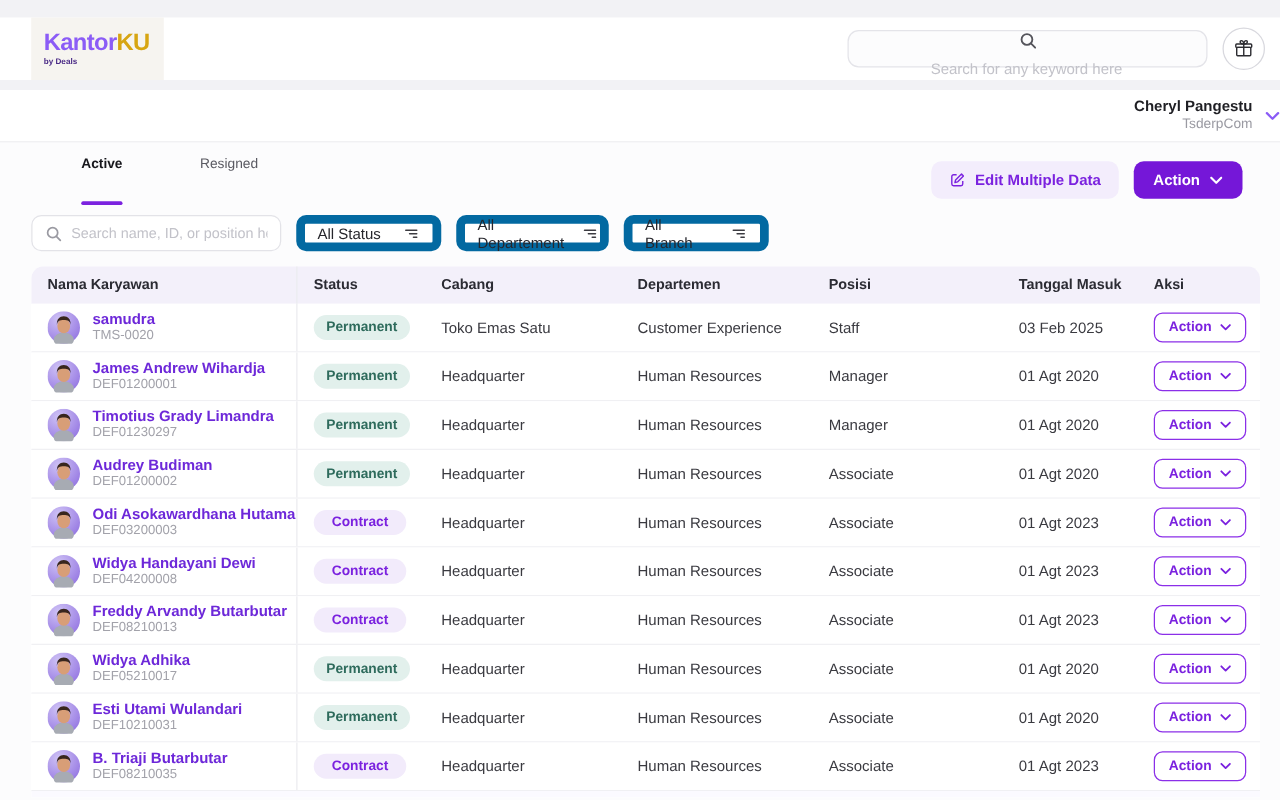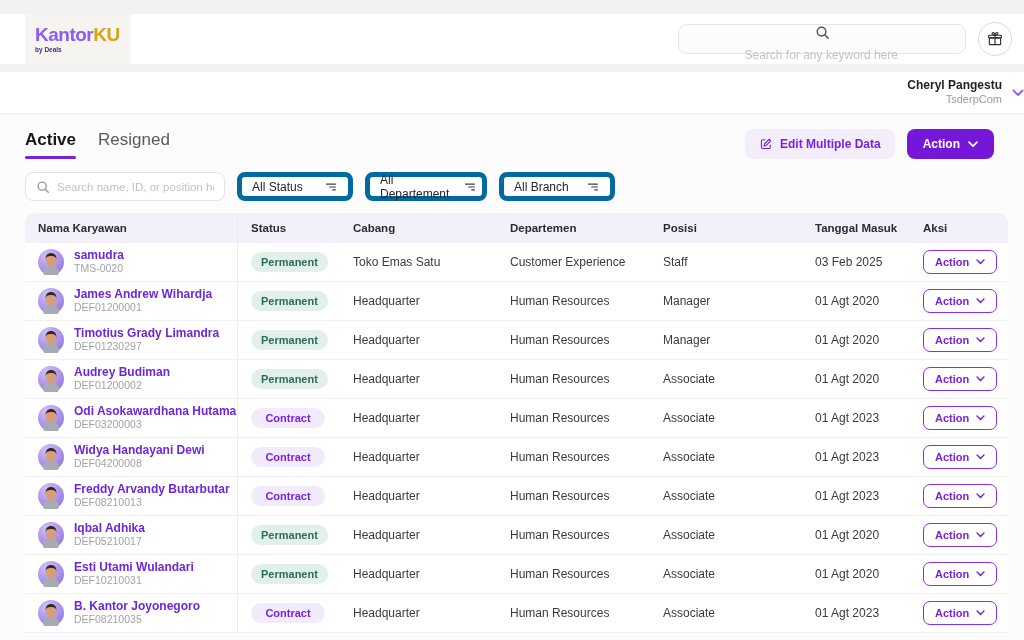--- a/index.html
+++ b/index.html
@@ -23,33 +23,33 @@
   .bar-gap { height:8px; }
   .profilebar { height:42px; background:#ffffff; display:flex; align-items:center; justify-content:flex-end; border-bottom:1px solid #ededf0; }
   .profile-text { text-align:right; margin-right:10px; }
   .profile-name { font-size:12px; font-weight:bold; color:#1f1f24; line-height:1.25; }
   .profile-company { font-size:11px; color:#9a9aa2; line-height:1.25; }
 
   
   .main { background:#fcfcfd; height:526px; padding-top:13px; }
   .tabs-row { display:flex; align-items:center; justify-content:space-between; padding:0 30px 0 25px; height:34px; }
   .tabs { display:flex; gap:22px; }
-  .tab { font-size:17px; color:#5a5a62; padding-bottom:9px; cursor:pointer; position:relative; }
+  .tab { font-size:11px; color:#5a5a62; padding-bottom:27px; cursor:pointer; position:relative;margin-left:40px; }
   .tab.active { color:#17171c; font-weight:bold; }
   .tab.active::after { content:""; position:absolute; left:0; right:0; bottom:0; height:3px; border-radius:2px; background:#7b22df; }
   .tabs-actions { display:flex; gap:12px; align-items:center; }
   .btn-edit-multiple { display:flex; align-items:center; gap:7px; background:#f3edfc; color:#7b22df; font-size:12px; font-weight:bold; border:none; border-radius:8px; height:30px; padding:0 14px; cursor:pointer; font-family:"Liberation Sans", sans-serif; }
   .btn-action-primary { display:flex; align-items:center; gap:8px; background:#7517d8; color:#ffffff; font-size:12px; font-weight:bold; border:none; border-radius:8px; height:30px; padding:0 16px; cursor:pointer; font-family:"Liberation Sans", sans-serif; }
 
   
   .filters-row { display:flex; gap:12px; align-items:center; padding:11px 25px 12px 25px; }
   .filter-search { width:200px; height:29px; border:1px solid #e3e3e8; background:#fff; border-radius:8px; display:flex; align-items:center; gap:7px; padding:0 10px; }
   .filter-search input { border:none; outline:none; flex:1; font-size:11.5px; color:#333; background:transparent; font-family:"Liberation Sans", sans-serif; }
   .filter-search input::placeholder { color:#c2c2c9; }
-  .filter-dd { height:29px; border:5px solid #0369a1; background:#fff; border-radius:8px; display:flex; align-items:center; justify-content:space-between; padding:0 10px; font-size:12px; color:#26262c; cursor:pointer; font-family:"Liberation Sans", sans-serif;gap:14px; }
+  .filter-dd { height:29px; border:7px solid #0369a1; background:#fff; border-radius:8px; display:flex; align-items:center; justify-content:space-between; padding:0 10px; font-size:12px; color:#26262c; cursor:pointer; font-family:"Liberation Sans", sans-serif;gap:14px; }
   .dd-status { width:116px; } .dd-branch { width:116px; } .dd-dept { width:122px; }
 
   
   .table-wrap { margin:0 16px 0 25px; background:#fff; border-radius:10px 10px 0 0; overflow:hidden; }
   .trow { display:grid; grid-template-columns:213px 102px 157px 153px 152px 108px 1fr; align-items:center; }
   .thead { background:#f3f0fa; height:30px; }
   .thead .tcell { font-size:11.5px; font-weight:bold; color:#2b2b33; white-space:nowrap; }
   .tcell { padding:0 13px; overflow:visible; }
   .tcell.c1 { height:100%; display:flex; align-items:center; gap:10px; border-right:1px solid #ececf0; }
   .tbody-row { height:39px; border-bottom:1px solid #f0f0f3; background:#fff; }
@@ -426,21 +426,21 @@
     <div class="tcell c1">
       <span class="avatar">
         <svg width="26" height="26" viewBox="0 0 32 32">
           <circle cx="16" cy="16" r="16" fill="url(#avbg)"></circle>
           <ellipse cx="16" cy="28" rx="10" ry="7" fill="#a7abb3"></ellipse>
           <ellipse cx="16" cy="14.5" rx="6.3" ry="7.2" fill="#d89e77"></ellipse>
           <path d="M9.3 13.5 C8.8 7.5 12 4.8 16 4.8 C20 4.8 23.2 7.5 22.7 13.5 C22.5 9.8 19.8 8.6 16 8.6 C12.2 8.6 9.5 9.8 9.3 13.5 Z" fill="#38261e"></path>
         </svg>
       </span>
       <span>
-        <div class="emp-name">Iqbal Adhika</div>
+        <div class="emp-name">Widya Adhika</div>
         <div class="emp-id">DEF05210017</div>
       </span>
     </div>
     <div class="tcell"><span class="badge badge-permanent">Permanent</span></div>
     <div class="tcell cell-text">Headquarter</div>
     <div class="tcell cell-text">Human Resources</div>
     <div class="tcell cell-text">Associate</div>
     <div class="tcell cell-text">01 Agt 2020</div>
     <div class="tcell">
       <button class="btn-row-action">
@@ -490,21 +490,21 @@
     <div class="tcell c1">
       <span class="avatar">
         <svg width="26" height="26" viewBox="0 0 32 32">
           <circle cx="16" cy="16" r="16" fill="url(#avbg)"></circle>
           <ellipse cx="16" cy="28" rx="10" ry="7" fill="#a7abb3"></ellipse>
           <ellipse cx="16" cy="14.5" rx="6.3" ry="7.2" fill="#d89e77"></ellipse>
           <path d="M9.3 13.5 C8.8 7.5 12 4.8 16 4.8 C20 4.8 23.2 7.5 22.7 13.5 C22.5 9.8 19.8 8.6 16 8.6 C12.2 8.6 9.5 9.8 9.3 13.5 Z" fill="#38261e"></path>
         </svg>
       </span>
       <span>
-        <div class="emp-name">B. Kantor Joyonegoro</div>
+        <div class="emp-name">B. Triaji Butarbutar</div>
         <div class="emp-id">DEF08210035</div>
       </span>
     </div>
     <div class="tcell"><span class="badge badge-contract">Contract</span></div>
     <div class="tcell cell-text">Headquarter</div>
     <div class="tcell cell-text">Human Resources</div>
     <div class="tcell cell-text">Associate</div>
     <div class="tcell cell-text">01 Agt 2023</div>
     <div class="tcell">
       <button class="btn-row-action">

